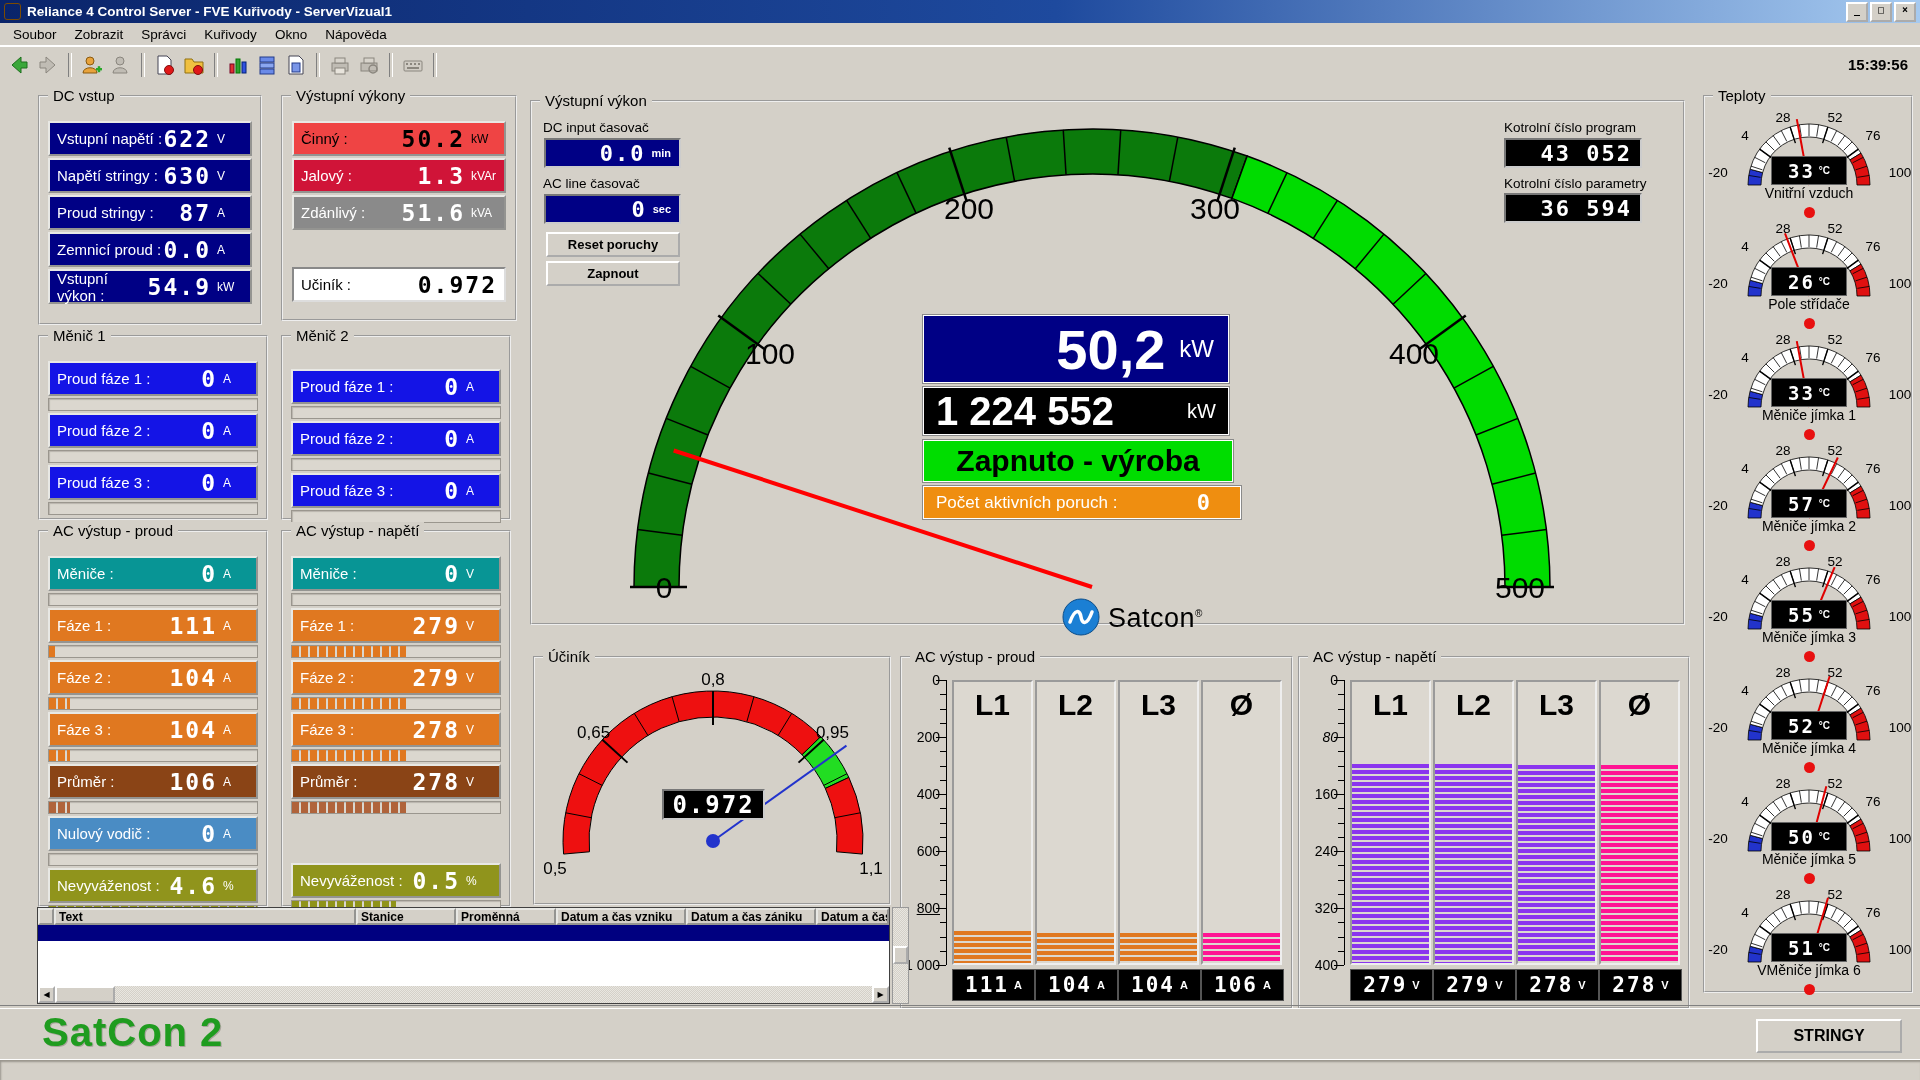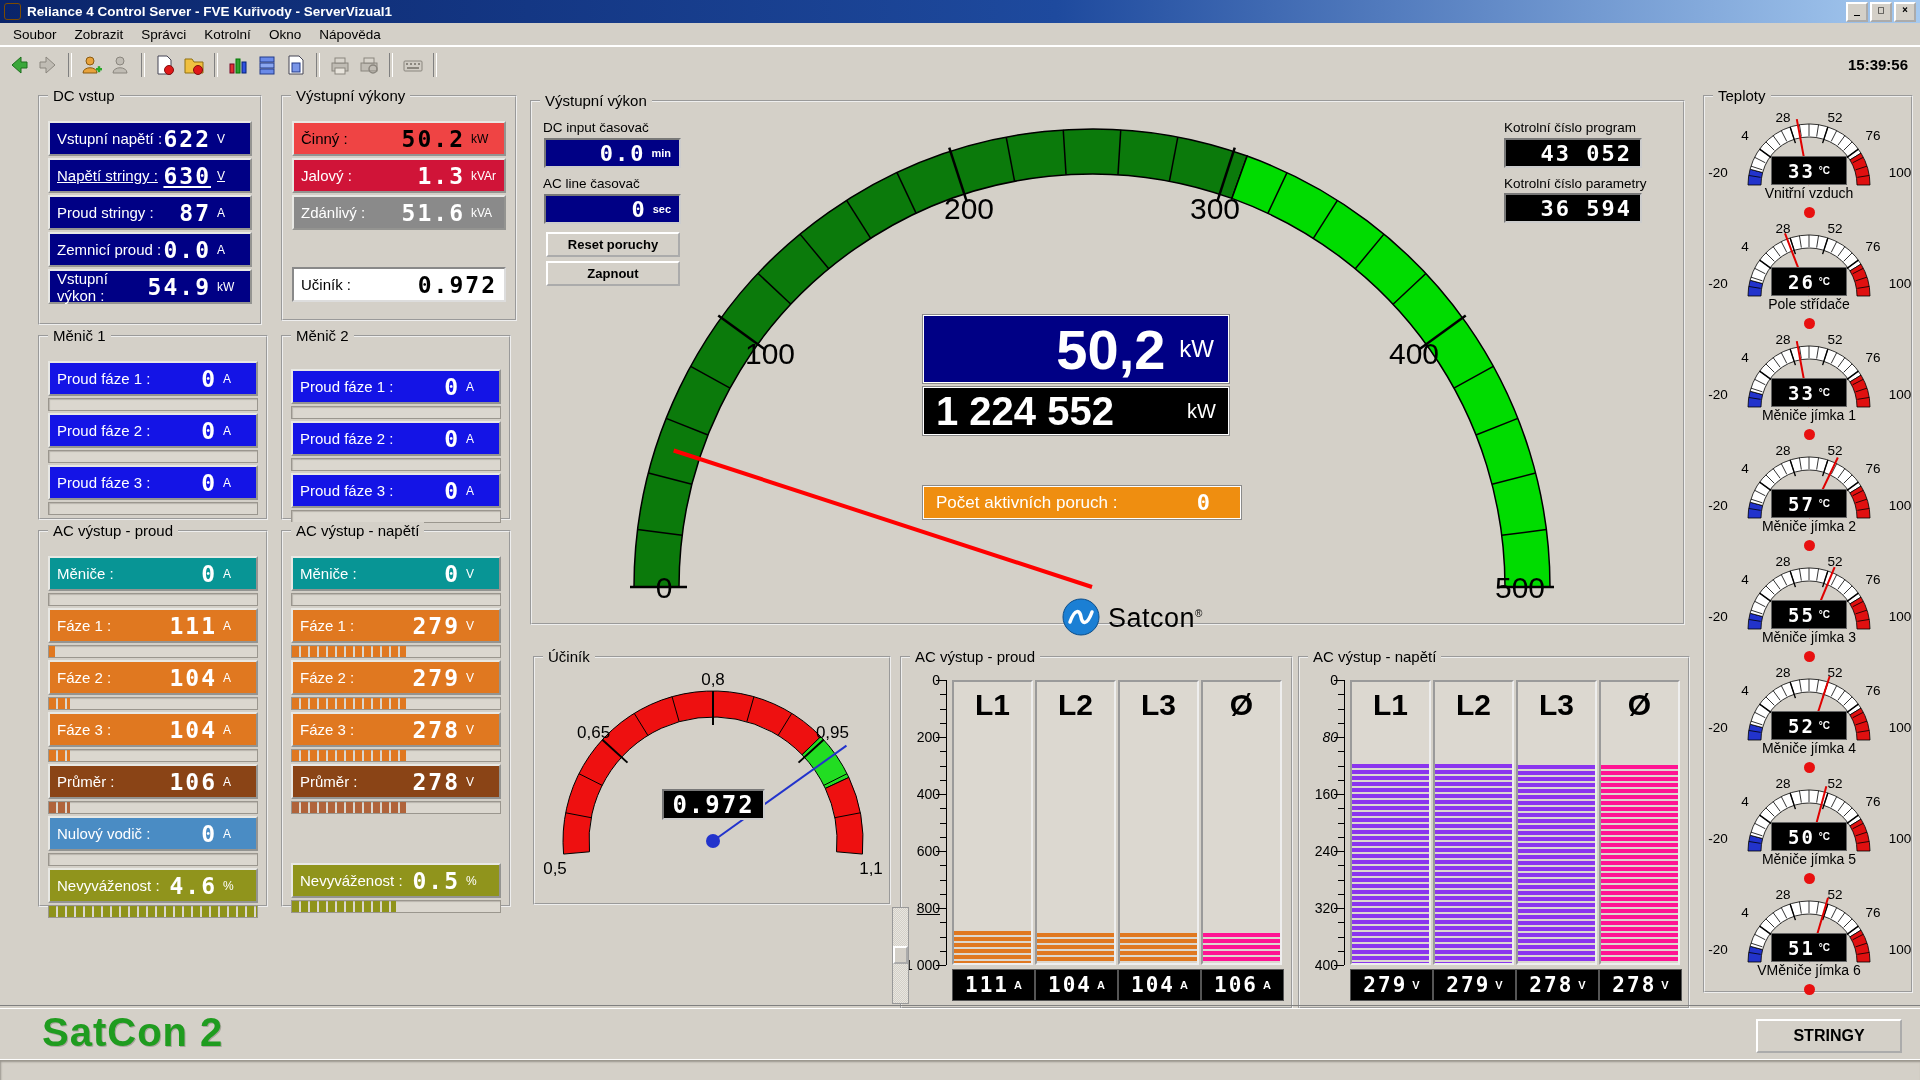--- a/index.html
+++ b/index.html
@@ -83,21 +83,21 @@
   <div class="winbtns">
     <div class="winbtn">_</div>
     <div class="winbtn">□</div>
     <div class="winbtn">×</div>
   </div>
 </div>
 <div class="menubar">
   <span>Soubor</span>
   <span>Zobrazit</span>
   <span>Správci</span>
-  <span>Kotrolní</span>
+  <span>Kuřivody</span>
   <span>Okno</span>
   <span>Nápověda</span>
 </div>
 <div class="toolbar">
   <div class="tbtn">
       <svg width="22" height="22">
         <path d="M13,3 L4,11 L13,19 L13,14 L19,14 L19,8 L13,8 Z" fill="#3aa73a" stroke="#1c6e1c"></path>
       </svg>
     </div>
   <div class="tbtn">
@@ -191,21 +191,21 @@
   <div class="rowblock">
         <div class="vrow" style="background: rgb(0, 0, 133); color: rgb(255, 255, 255);">
           <div class="lbl">Vstupní napětí :</div>
           <div class="valwrap">
             <div class="val seg">622</div>
             <div class="unit">V</div>
           </div>
         </div>
       </div>
       <div class="rowblock">
-        <div class="vrow" style="background: rgb(0, 0, 133); color: rgb(255, 255, 255); text-decoration: underline;">
+        <div class="vrow" style="background: rgb(0, 0, 133); color: rgb(255, 255, 255);">
           <div class="lbl">Napětí stringy :</div>
           <div class="valwrap">
             <div class="val seg">630</div>
             <div class="unit">V</div>
           </div>
         </div>
       </div>
       <div class="rowblock">
         <div class="vrow" style="background: rgb(0, 0, 133); color: rgb(255, 255, 255);">
           <div class="lbl">Proud stringy :</div>
@@ -578,20 +578,21 @@
     </div>
 
     <div class="readout" style="left:391px;top:213px;width:306px;height:68px;background:#000085;color:#fff;justify-content:flex-end;padding:0 14px;gap:14px">
       <span style="font-size:56px;font-weight:bold">50,2</span>
       <span style="font-size:24px">kW</span>
     </div>
     <div class="readout" style="left:391px;top:285px;width:306px;height:48px;background:#000;color:#fff;justify-content:space-between;padding:0 12px">
       <span style="font-size:40px;font-weight:bold">1 224 552</span>
       <span style="font-size:20px">kW</span>
     </div>
+    <div class="readout" style="left:391px;top:338px;width:310px;height:42px;background:#00dd00;color:#000;justify-content:center;font-size:30px;font-weight:bold">Zapnuto - výroba</div>
     <div class="readout" style="left:391px;top:384px;width:318px;height:33px;background:#ef8e10;color:#fff;justify-content:space-between;padding:0 28px 0 12px">
       <span style="font-size:17px">Počet aktivních poruch :</span>
       <span class="seg" style="font-size:22px">0</span>
     </div>
 
     <div style="position:absolute;left:530px;top:496px;width:38px;height:38px;z-index:3">
       <svg width="38" height="38">
           <circle cx="19" cy="19" r="18" fill="#1b7fd4" stroke="#0c4e8a"></circle>
           <path d="M8,24 C13,10 18,12 19,19 C20,26 25,28 30,14" fill="none" stroke="#fff" stroke-width="3.5" stroke-linecap="round"></path>
         </svg>
@@ -1108,20 +1109,38 @@
           <div class="t-lcd">
             <div class="val seg">51</div>
             <div class="unit">°C</div>
           </div>
           <div class="t-name">VMěniče jímka 6</div>
           <div class="t-dot"></div>
         </div>
       </div>
   </div>
 
+  <div class="alarmtable">
+    <div class="thead" id="alarm-thead">
+        <div class="thcell" style="width: 16px;"></div>
+        <div class="thcell" style="width: 302px;">Text</div>
+        <div class="thcell" style="width: 100px;">Stanice</div>
+        <div class="thcell" style="width: 100px;">Proměnná</div>
+        <div class="thcell" style="width: 130px;">Datum a čas vzniku</div>
+        <div class="thcell" style="width: 130px;">Datum a čas zániku</div>
+        <div class="thcell" style="width: 73px;">Datum a čas</div>
+      </div>
+    <div class="selrow"></div>
+    <div class="hscroll">
+      <div class="sbtn">◀</div>
+      <div class="sthumb"></div>
+      <div class="strack"></div>
+      <div class="sbtn">▶</div>
+    </div>
+  </div>
   <div class="vscroll">
     <div class="sthumb" style="width:15px;height:18px;margin-top:38px"></div>
   </div>
 
   <div class="footline"></div>
   <div class="brand">SatCon 2</div>
   <div class="cbtn stringy">STRINGY</div>
   <div class="statusbar"></div>
 </div>
 

